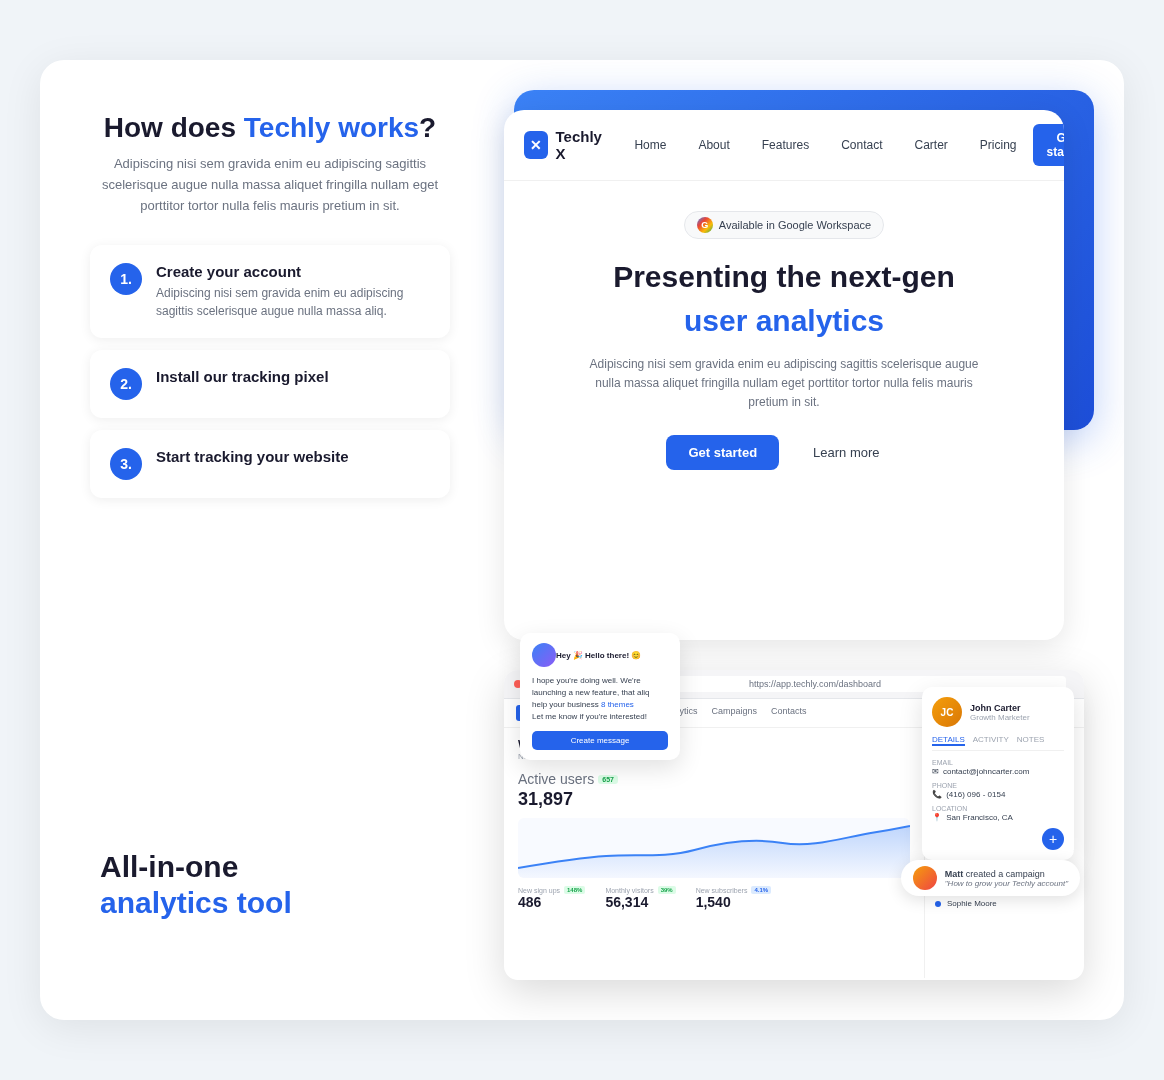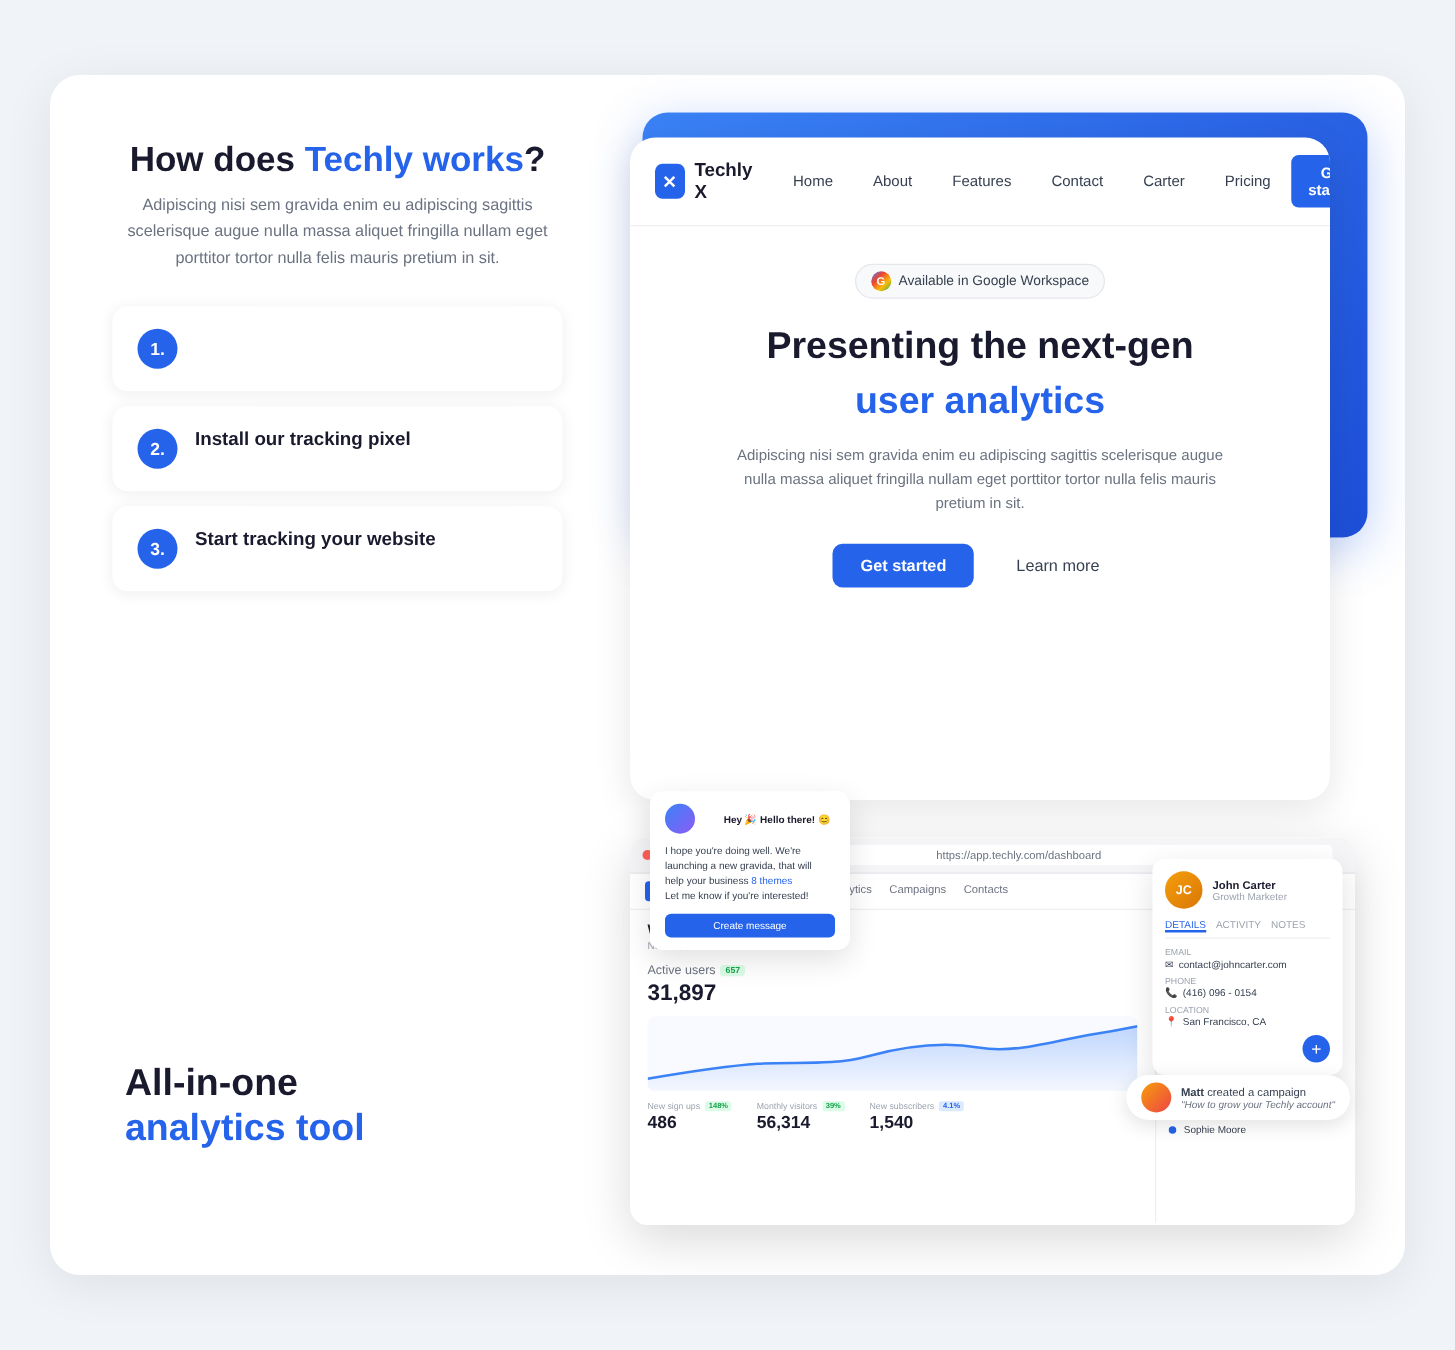--- a/index.html
+++ b/index.html
@@ -360,21 +360,21 @@
       margin-bottom: 8px;
     }
     .stat-item {}
     .stat-label-row {
       display: flex;
       align-items: center;
       gap: 4px;
       margin-bottom: 2px;
     }
     .stat-label {
-      font-size: 10px;
+      font-size: 14px;
       color: #6b7280;
     }
     .stat-badge {
       background: #dcfce7;
       color: #16a34a;
       font-size: 7px;
       padding: 1px 4px;
       border-radius: 3px;
       font-weight: 600;
     }
@@ -542,21 +542,21 @@
       background: #fff;
       border-radius: 10px;
       box-shadow: 0 8px 24px rgba(0,0,0,0.12);
       z-index: 5;
       padding: 10px 12px;
       font-size: 8px;
     }
     .email-header {
       display: flex;
       align-items: center;
-      gap: 23px;
+      gap: 0;
       margin-bottom: 8px;
     }
     .email-avatar {
       width: 24px;
       height: 24px;
       border-radius: 50%;
       background: linear-gradient(135deg, #3b82f6, #8b5cf6);
       flex-shrink: 0;
     }
     .email-from { font-size: 8px; font-weight: 600; color: #1a1a2e; }
@@ -608,20 +608,24 @@
   <div class="left-panel">
     <h2 class="section-title">
       <span>How does </span><span class="blue">Techly works</span><span>?</span>
     </h2>
     <p class="section-subtitle">Adipiscing nisi sem gravida enim eu adipiscing sagittis scelerisque augue nulla massa aliquet fringilla nullam eget porttitor tortor nulla felis mauris pretium in sit.</p>
 
     <div class="steps-container">
 
       <div class="step-card">
         <div class="step-number">1.</div>
+        <div class="step-content">
+          <div class="step-title">Create your account</div>
+          <div class="step-desc">Adipiscing nisi sem gravida enim eu adipiscing sagittis scelerisque augue nulla massa aliq.</div>
+        </div>
       </div>
 
       <div class="step-card">
         <div class="step-number">2.</div>
         <div class="step-content">
           <div class="step-title">Install our tracking pixel</div>
         </div>
       </div>
 
       <div class="step-card">
@@ -830,21 +834,21 @@
 
   <div class="email-overlay">
     <div class="email-header">
       <div class="email-avatar"></div>
       <div>
         <div class="email-from">Hey 🎉 Hello there! 😊</div>
       </div>
     </div>
     <div class="email-body">
       <span>I hope you're doing well. We're</span><br>
-      <span>launching a new gravida, that will</span><br>
+      <span>launching a new feature, that aliq</span><br>
       <span>help your business</span>
       <span class="email-link"> <span>8 themes</span></span><br>
       <span>Let me know if you're interested!</span>
     </div>
     <button class="email-btn">Create message</button>
   </div>
 
   <div class="notification-badge">
     <div class="notif-avatar"></div>
     <div>

